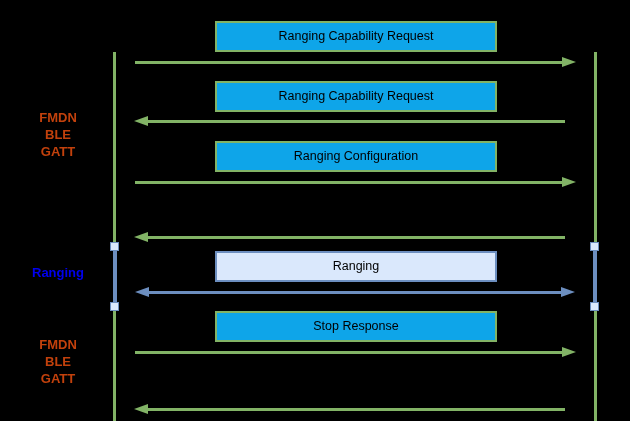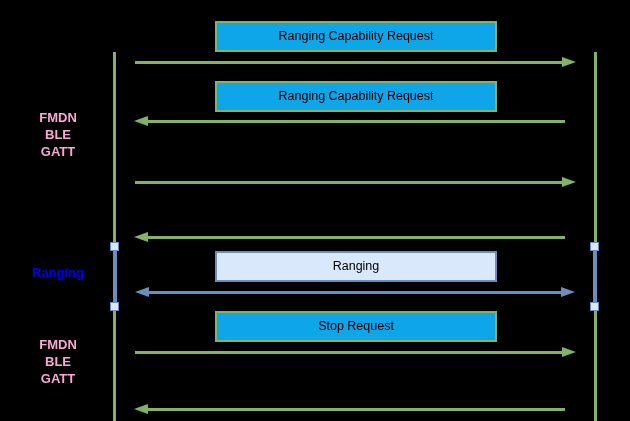--- a/index.html
+++ b/index.html
@@ -23,21 +23,21 @@
   .aline.blue{background:#6c8ebf;}
 
   .ah{position:absolute;width:0;height:0;border-top:5.5px solid transparent;border-bottom:5.5px solid transparent;}
   .ah.r{border-left:14px solid #82b366;}
   .ah.l{border-right:14px solid #82b366;}
   .ah.r.blue{border-left-color:#6c8ebf;}
   .ah.l.blue{border-right-color:#6c8ebf;}
 
   .side-label{
     position:absolute;left:8px;width:100px;text-align:center;
-    font-weight:bold;font-size:13px;line-height:17px;color:#f9a8d4;
+    font-weight:bold;font-size:13px;line-height:17px;color:#c2410c;
   }
   .side-label.blue{color:#0000ee;}
 
   .act-line{position:absolute;width:4px;top:250px;height:54px;background:#6c8ebf;}
   .act-sq{position:absolute;width:7px;height:7px;background:#dae8fc;border:1.5px solid #6c8ebf;}
 </style>
 </head>
 <body>
 
 <div class="canvas">
@@ -64,20 +64,23 @@
   </div>
   <div class="aline" style="top:61px;left:135px;width:427px"></div>
   <div class="ah r" style="top:57px;left:562px"></div>
 
   <div class="mbox" style="top:81px">
     <span>Ranging Capability Request</span>
   </div>
   <div class="aline" style="top:120px;left:148px;width:417px"></div>
   <div class="ah l" style="top:116px;left:134px"></div>
 
+  <div class="mbox" style="top:141px">
+    <span>Ranging Configuration</span>
+  </div>
   <div class="aline" style="top:181px;left:135px;width:427px"></div>
   <div class="ah r" style="top:177px;left:562px"></div>
 
   <div class="aline" style="top:236px;left:148px;width:417px"></div>
   <div class="ah l" style="top:232px;left:134px"></div>
 
   <div class="act-line" style="left:112.5px"></div>
   <div class="act-line" style="left:593px"></div>
   <div class="act-sq" style="left:109.5px;top:242px"></div>
   <div class="act-sq" style="left:109.5px;top:302px"></div>
@@ -85,21 +88,21 @@
   <div class="act-sq" style="left:590px;top:302px"></div>
 
   <div class="mbox blue" style="top:251px">
     <span>Ranging</span>
   </div>
   <div class="aline blue" style="top:291px;left:149px;width:412px"></div>
   <div class="ah l blue" style="top:287px;left:135px"></div>
   <div class="ah r blue" style="top:287px;left:561px"></div>
 
   <div class="mbox" style="top:311px">
-    <span>Stop Request</span>
+    <span>Stop Response</span>
   </div>
   <div class="aline" style="top:351px;left:135px;width:427px"></div>
   <div class="ah r" style="top:347px;left:562px"></div>
 
   <div class="aline" style="top:408px;left:148px;width:417px"></div>
   <div class="ah l" style="top:404px;left:134px"></div>
 
 </div>
 
 </body></html>

